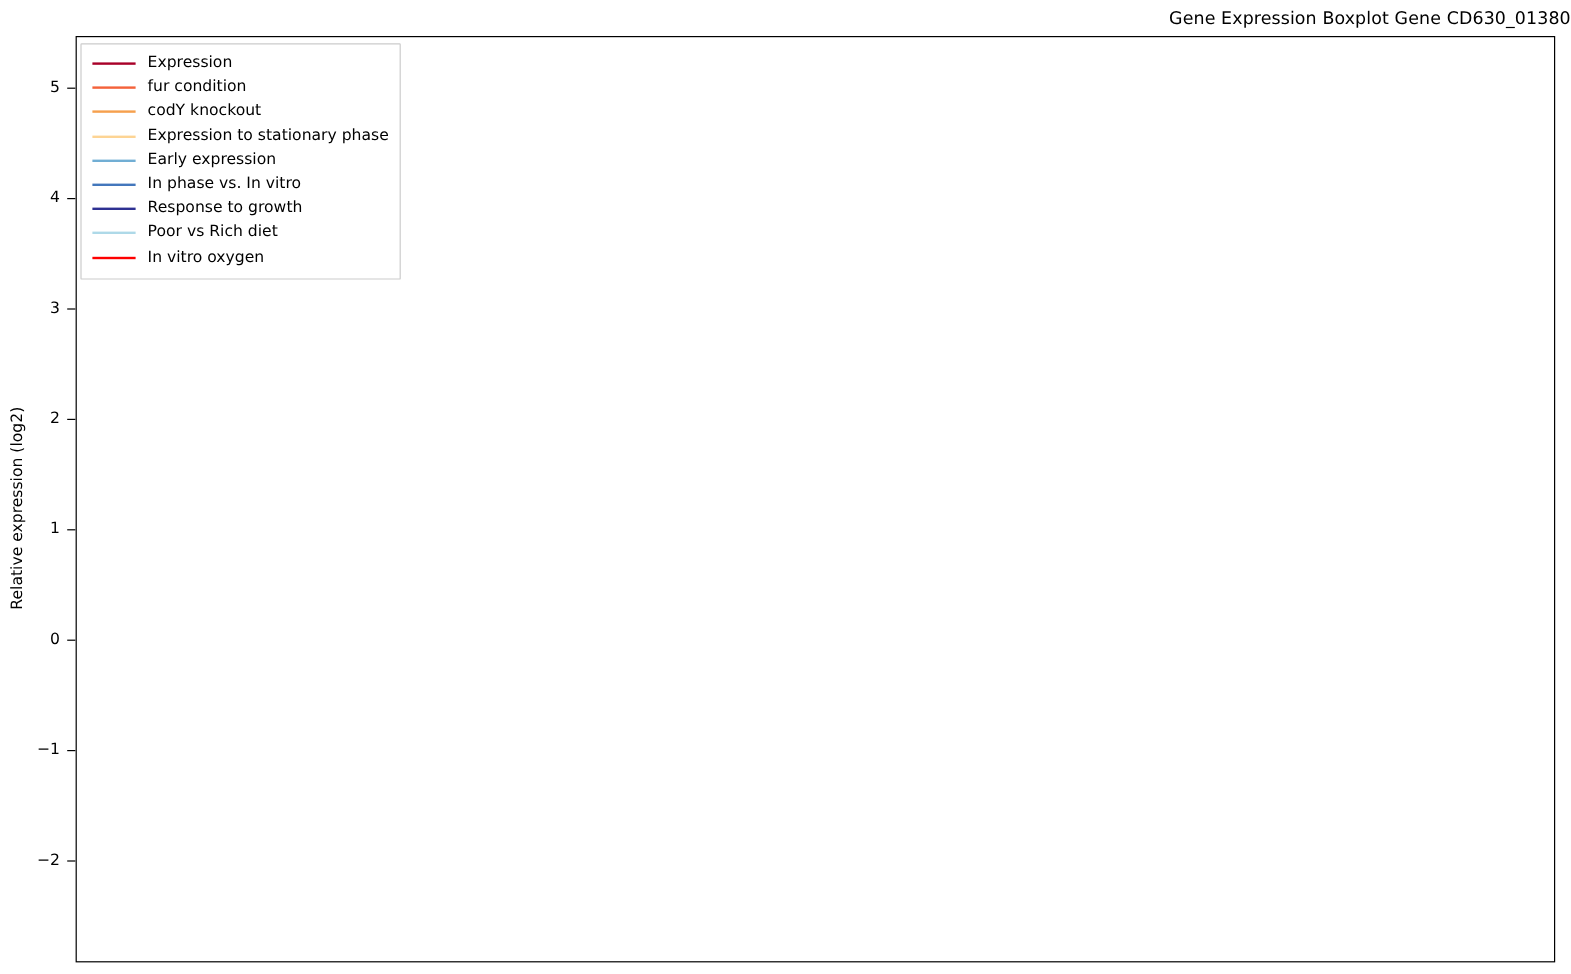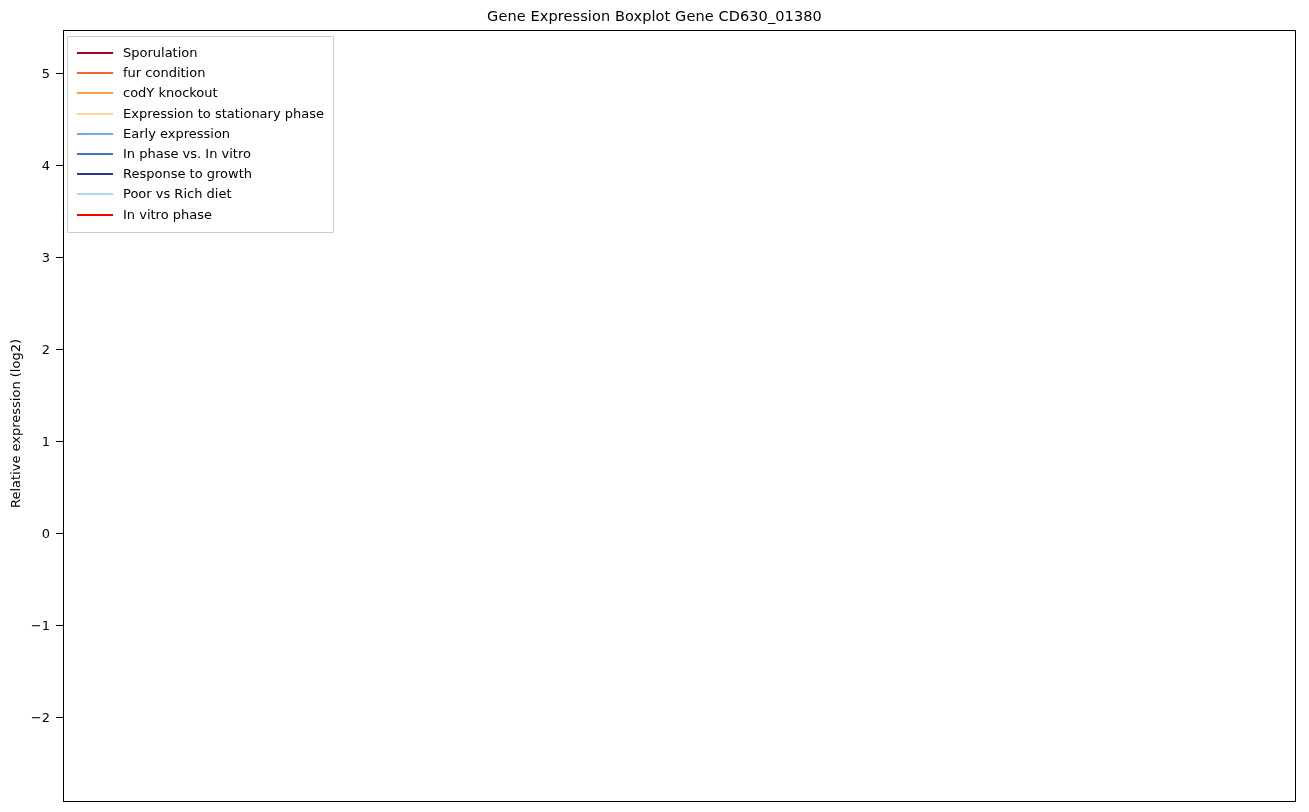--- a/index.html
+++ b/index.html
@@ -18,21 +18,21 @@
     width: 1309px;
     height: 812px;
     background: #ffffff;
   }
   
   #chart-title {
     position: absolute;
     left: 0;
     top: 8px;
     width: 1309px;
-    text-align: center;
+    text-align: right;
     font-size: 14.5px;
     color: #000000;
     letter-spacing: 0.1px;
     white-space: nowrap;
   }
   
   #plot-frame {
     position: absolute;
     left: 63px;
     top: 30px;
@@ -246,21 +246,21 @@
         <div class="cap-h" style="left: 1164.5px; width: 31px; top: 478.16px;"></div>
         <div class="box-rect" style="left: 1150.5px; top: 102.8px; width: 59px; height: 270.48px; background: rgb(227, 242, 247);"></div>
         <div class="median-line" style="left: 1150.5px; width: 59px; top: 174.56px; border-top-color: rgb(255, 127, 14);"></div>
       </div>
     </div>
   <div id="plot-frame"></div>
 
   <div id="legend">
       <div class="legend-row">
         <span class="legend-swatch" style="border-top: 2.2px solid rgb(168, 0, 40);"></span>
-        <span class="legend-text">Sporulation</span>
+        <span class="legend-text">Expression</span>
       </div>
       <div class="legend-row">
         <span class="legend-swatch" style="border-top: 2.2px solid rgb(244, 98, 58);"></span>
         <span class="legend-text">fur condition</span>
       </div>
       <div class="legend-row">
         <span class="legend-swatch" style="border-top: 2.2px solid rgb(246, 160, 77);"></span>
         <span class="legend-text">codY knockout</span>
       </div>
       <div class="legend-row">
@@ -278,17 +278,17 @@
       <div class="legend-row">
         <span class="legend-swatch" style="border-top: 2.2px solid rgb(46, 49, 146);"></span>
         <span class="legend-text">Response to growth</span>
       </div>
       <div class="legend-row">
         <span class="legend-swatch" style="border-top: 2.2px solid rgb(174, 217, 232);"></span>
         <span class="legend-text">Poor vs Rich diet</span>
       </div>
       <div class="legend-row">
         <span class="legend-swatch" style="border-top: 2.2px solid rgb(254, 0, 0);"></span>
-        <span class="legend-text">In vitro phase</span>
+        <span class="legend-text">In vitro oxygen</span>
       </div>
     </div>
 
 </div>
 
 </body></html>

